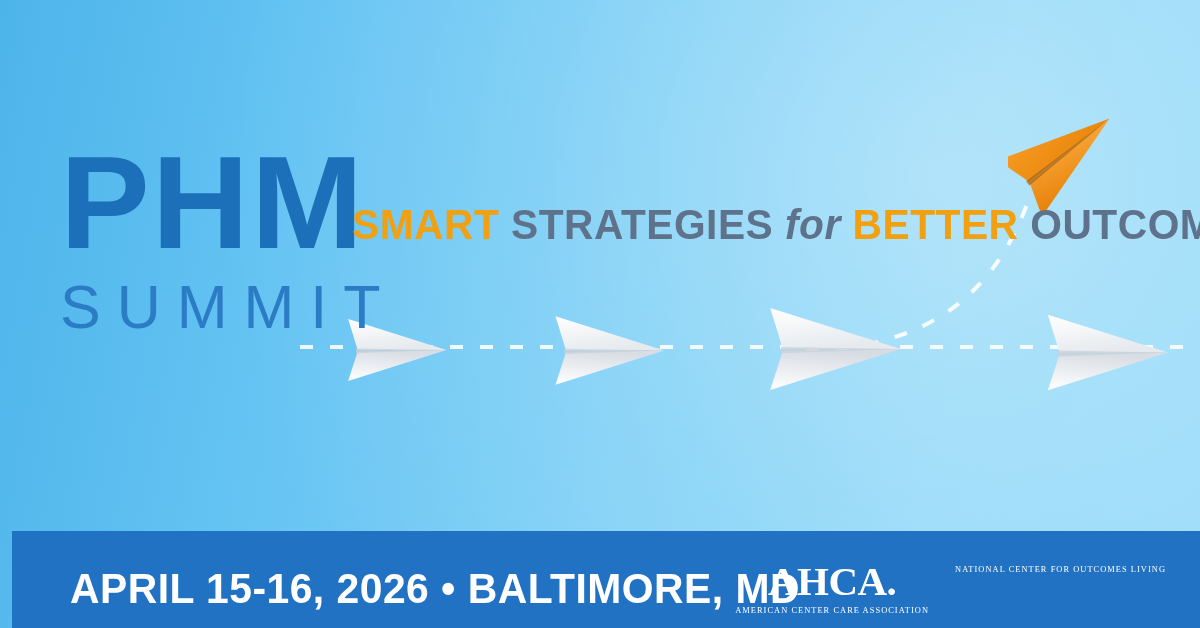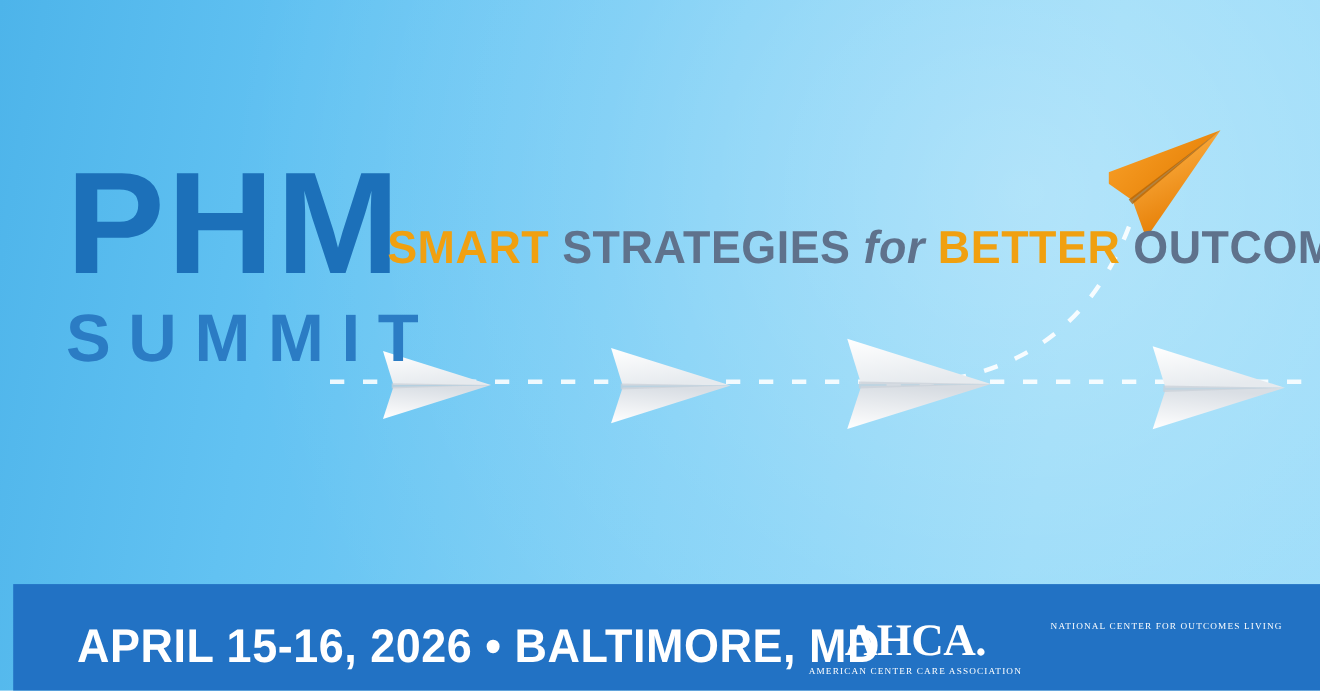--- a/index.html
+++ b/index.html
@@ -55,21 +55,21 @@
     font-size: 132px;
     line-height: 0.84;
     color: #1c70b9;
     letter-spacing: 2px;
     margin: 0;
     transform: scaleX(1.02);
     transform-origin: left center;
   }
   .summit {
     font-family: "Liberation Sans Narrow", "Liberation Sans", sans-serif;
-    font-weight: bold;
+    font-weight: normal;
     font-size: 61px;
     line-height: 1;
     color: #2b7cc4;
     letter-spacing: 16px;
     margin: 18px 0 0 0;
   }
 
   
   .tagline {
     position: absolute;

